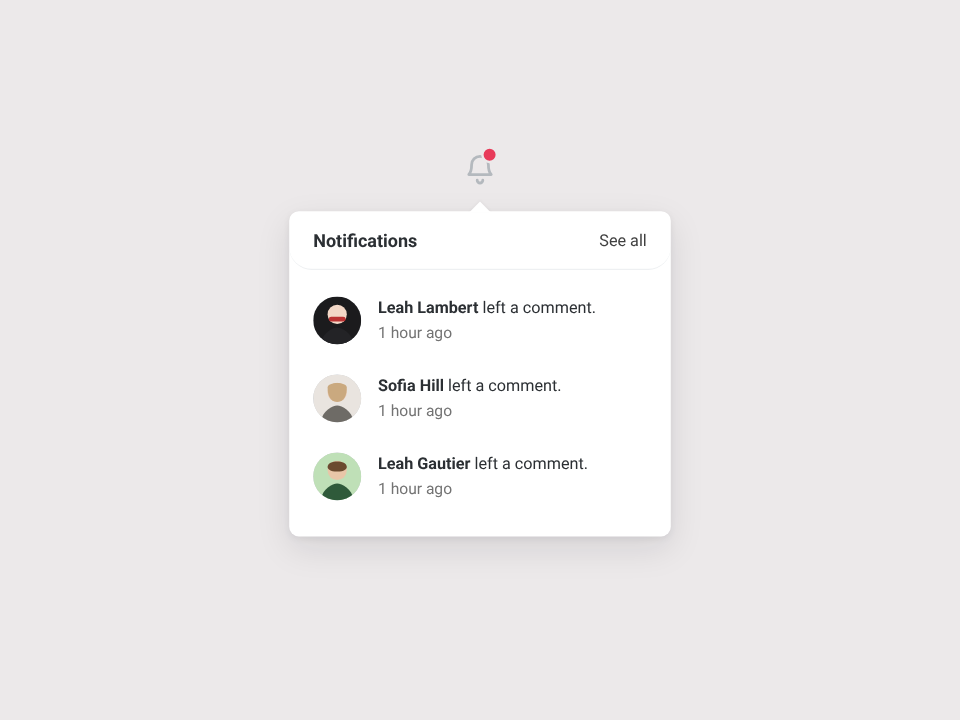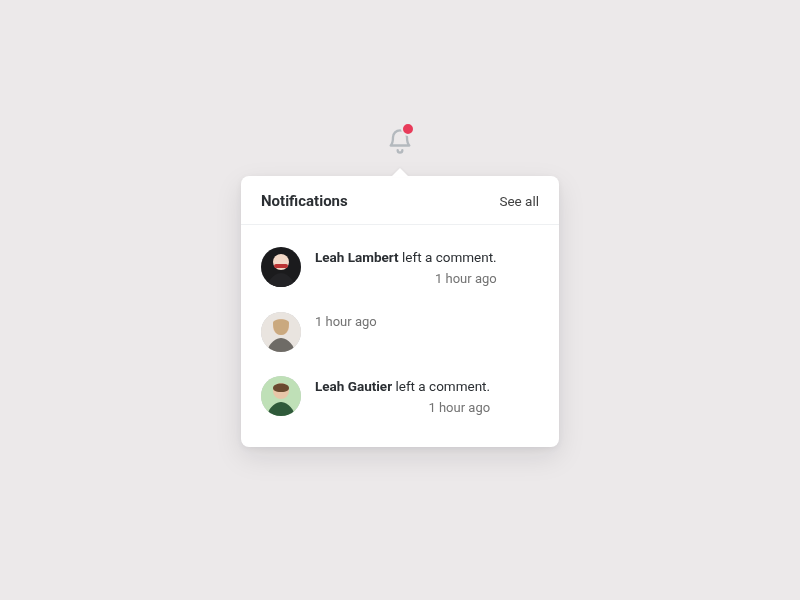--- a/index.html
+++ b/index.html
@@ -67,20 +67,21 @@
     border-bottom: 9px solid #ffffff;
     filter: drop-shadow(0 -1px 1px rgba(0,0,0,0.04));
   }
 
   .panel-header {
     display: flex;
     align-items: center;
     justify-content: space-between;
     padding: 16px 20px 14px 20px;
     border-bottom: 1px solid #eef0f2;
+    border-radius: 19px;
   }
   .panel-title {
     font-size: 15px;
     font-weight: 700;
     color: #2b2f33;
   }
   .see-all {
     font-size: 13.5px;
     color: #404040;
     text-decoration: none;
@@ -110,21 +111,20 @@
     box-shadow: inset 0 0 0 1px rgba(0,0,0,0.04);
   }
   .avatar svg { width: 100%; height: 100%; display: block; }
 
   .item-text {
     display: flex;
     flex-direction: column;
     gap: 4px;
     line-height: 1.35;
     padding-top: 1px;
-    text-align: right;
   }
   .line1 { font-size: 13.5px; color: #2b2f33; }
   .line1 .name { font-weight: 700; }
   .line2 { font-size: 13px; color: #737373; }
 </style>
 </head>
 <body>
 
 <div class="stage">
 
@@ -165,20 +165,24 @@
       <div class="item">
         <div class="avatar">
           <svg viewBox="0 0 40 40">
             <rect width="40" height="40" fill="#e9e4df"></rect>
             <circle cx="20" cy="15" r="8" fill="#e9c9b3"></circle>
             <path d="M6 40c2-10 10-14 14-14s12 4 14 14z" fill="#6e6b66"></path>
             <path d="M12 11c0-5 16-5 16 0 0 6-2 12-8 12s-8-6-8-12z" fill="#caa97f"></path>
           </svg>
         </div>
         <div class="item-text">
+          <div class="line1">
+            <span class="name">Sofia Hill</span>
+            <span>left a comment.</span>
+          </div>
           <div class="line2">1 hour ago</div>
         </div>
       </div>
 
       <div class="item">
         <div class="avatar">
           <svg viewBox="0 0 40 40">
             <rect width="40" height="40" fill="#bfe0b7"></rect>
             <circle cx="20" cy="15" r="8" fill="#e8c6a8"></circle>
             <path d="M6 40c2-10 10-14 14-14s12 4 14 14z" fill="#2f5a3a"></path>

